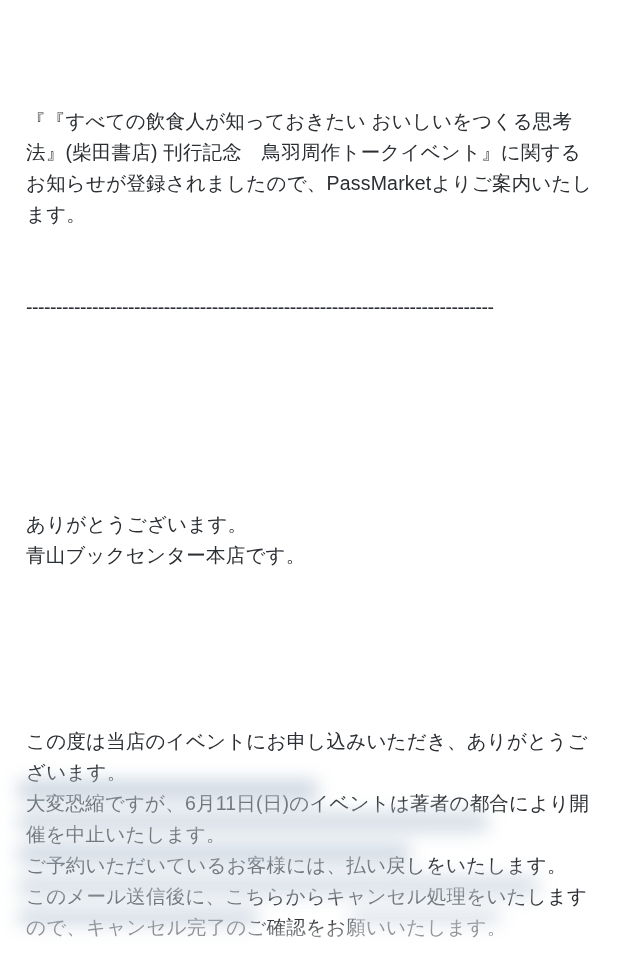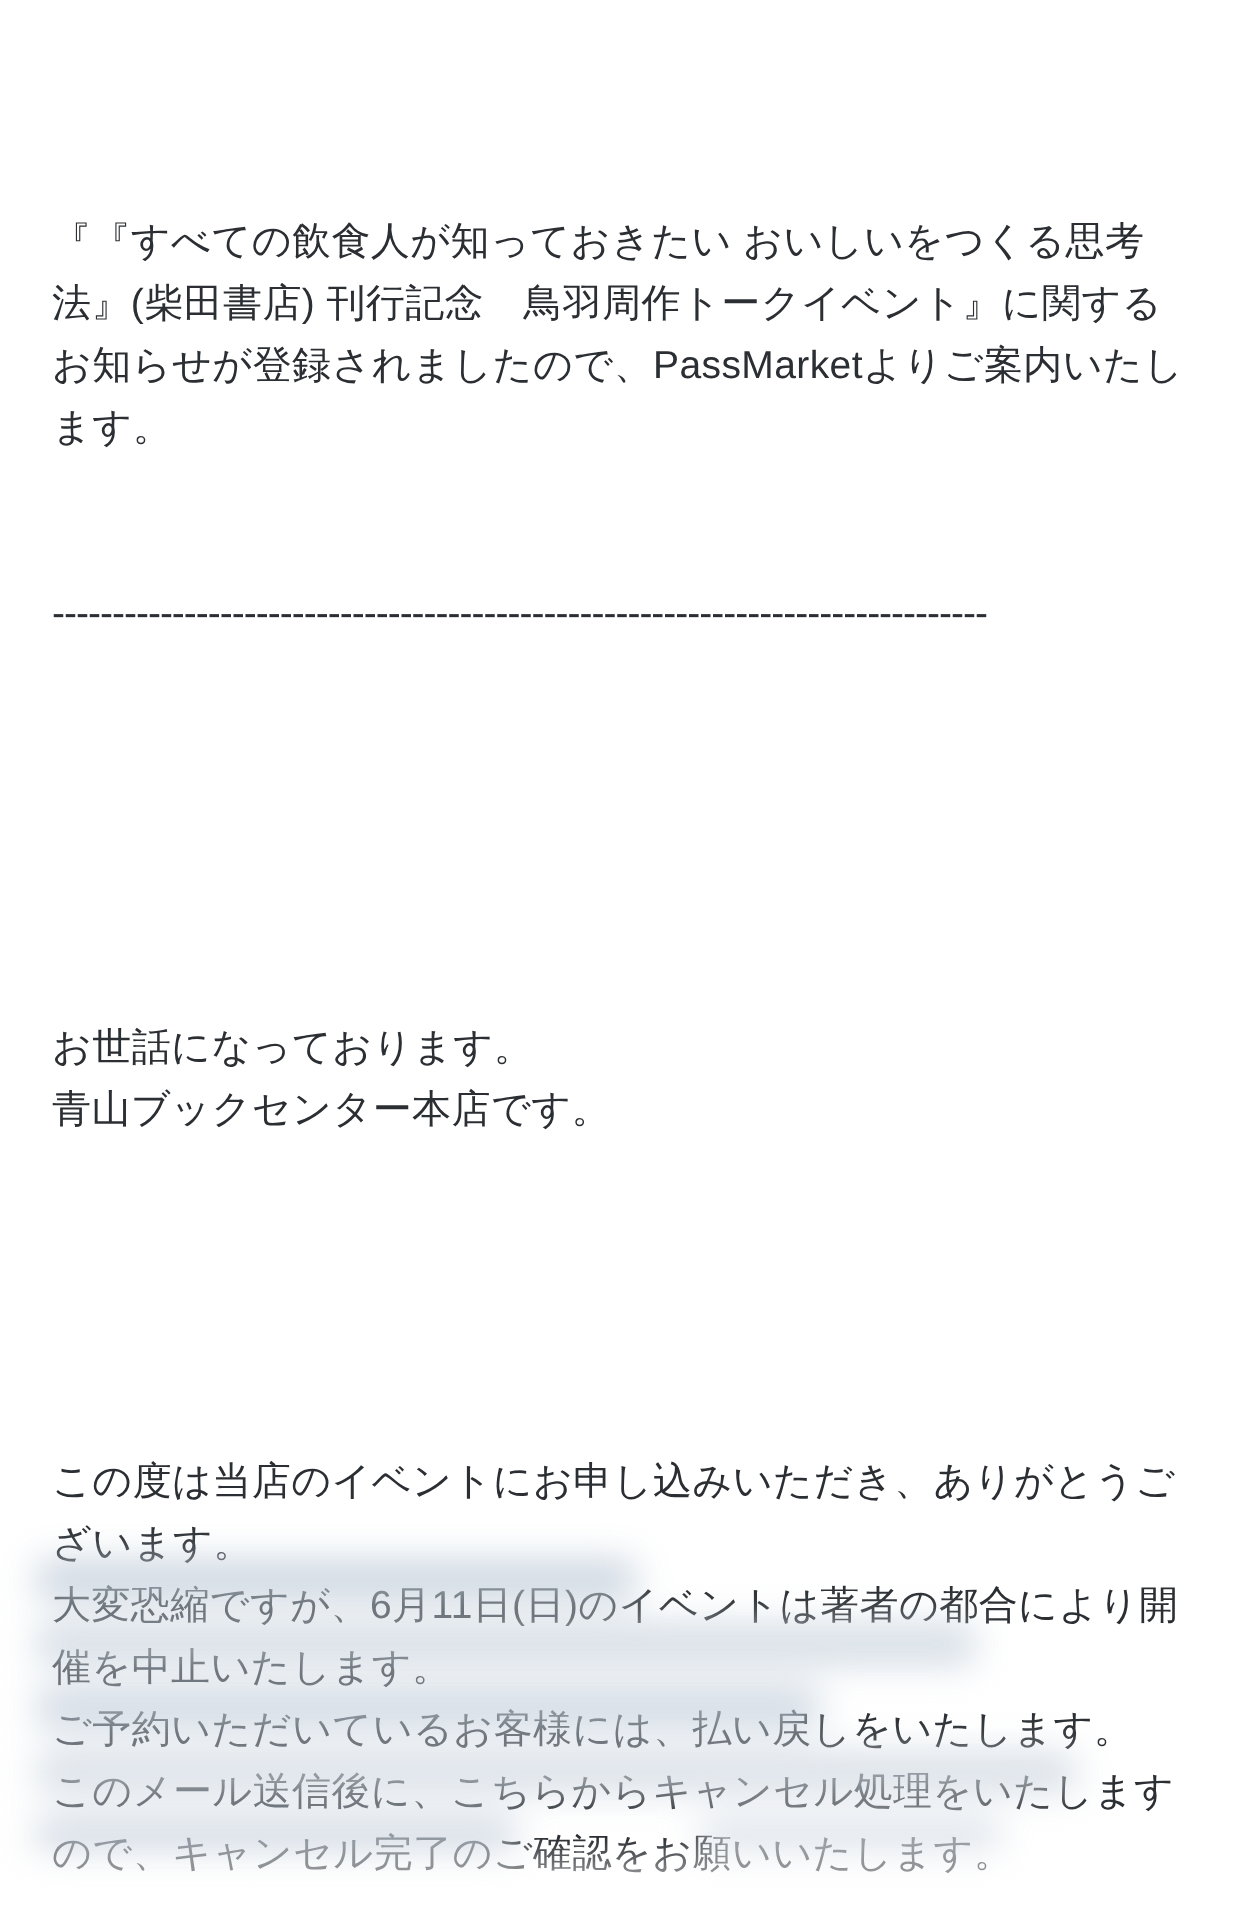--- a/index.html
+++ b/index.html
@@ -86,21 +86,21 @@
 </style>
 </head>
 <body>
 
 <div class="page">
 
   <div class="mail-body">
     <p class="block">『『すべての飲食人が知っておきたい おいしいをつくる思考法』(柴田書店) 刊行記念　鳥羽周作トークイベント』に関するお知らせが登録されましたので、PassMarketよりご案内いたします。</p>
     <p class="divider-text">------------------------------------------------------------------------------</p>
     <div class="spacer-lg"></div>
-    <p class="block">お世話になっております。
+    <p class="block">ありがとうございます。
 青山ブックセンター本店です。</p>
     <div class="spacer-md"></div>
     <p class="block">この度は当店のイベントにお申し込みいただき、ありがとうございます。
 大変恐縮ですが、6月11日(日)のイベントは著者の都合により開催を中止いたします。
 ご予約いただいているお客様には、払い戻しをいたします。
 このメール送信後に、こちらからキャンセル処理をいたしますので、キャンセル完了のご確認をお願いいたします。</p>
     
     
   </div>
 

